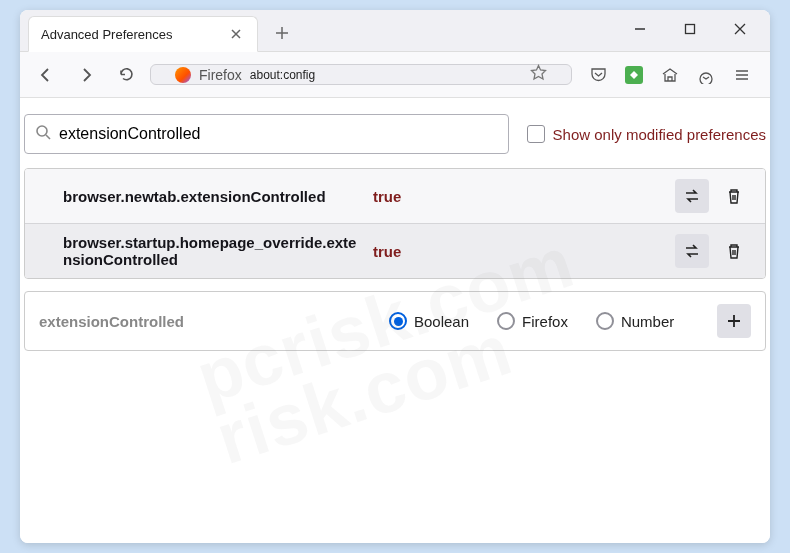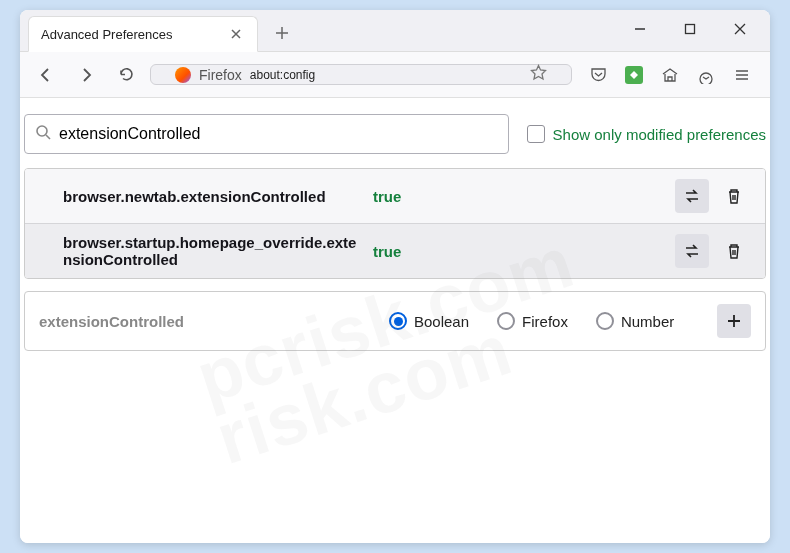--- a/index.html
+++ b/index.html
@@ -27,29 +27,29 @@
     .urlbar-star { color: #777; cursor: pointer; }
     .toolbar-icons { display: flex; align-items: center; gap: 12px; padding: 0 6px; }
     .tb-icon { width: 24px; height: 24px; display: flex; align-items: center; justify-content: center; color: #555; cursor: pointer; }
     
     
     .content { flex: 1; background: #fff; padding: 16px 4px; position: relative; }
     .search-row { display: flex; align-items: center; gap: 18px; margin-bottom: 14px; }
     .search-box { flex: 1; border: 1px solid #b0b0b8; border-radius: 4px; height: 40px; display: flex; align-items: center; padding: 0 10px; gap: 8px; }
     .search-icon { color: #888; }
     .search-input { border: none; outline: none; font-size: 16px; flex: 1; background: transparent; }
-    .checkbox-wrap { display: flex; align-items: center; gap: 8px; font-size: 15px; color: #15803d; }
+    .checkbox-wrap { display: flex; align-items: center; gap: 8px; font-size: 15px; color: #7f1d1d; }
     .checkbox { width: 18px; height: 18px; border: 1.5px solid #909098; border-radius: 3px; cursor: pointer; }
     
     .pref-list { border: 1px solid #ccc; border-radius: 4px; overflow: hidden; }
     .pref-row { display: flex; align-items: center; padding: 10px 14px; border-bottom: 1px solid #d5d5d8; background: #f7f7f9; min-height: 42px; }
     .pref-row.alt { background: #ededf0; }
     .pref-row:last-child { border-bottom: none; }
     .pref-name { font-weight: bold; font-size: 15px; color: #15141a; width: 310px; word-break: break-all; padding-right: 10px; margin-left: 24px; }
-    .pref-value { font-weight: bold; font-size: 15px; color: #15803d; flex: 1; }
+    .pref-value { font-weight: bold; font-size: 15px; color: #7f1d1d; flex: 1; }
     .pref-actions { display: flex; gap: 8px; align-items: center; }
     .action-btn { width: 34px; height: 34px; background: #e0e0e6; border: none; border-radius: 4px; display: flex; align-items: center; justify-content: center; cursor: pointer; color: #222; }
     
     .add-row { display: flex; align-items: center; padding: 12px 14px; border: 1px solid #ccc; border-radius: 4px; margin-top: 12px; min-height: 48px; }
     .add-name { font-size: 15px; color: #888; width: 310px; font-weight: bold; }
     .radio-group { display: flex; gap: 28px; flex: 1; margin-left: 40px; }
     .radio-item { display: flex; align-items: center; gap: 7px; font-size: 15px; color: #222; cursor: pointer; }
     .radio { width: 18px; height: 18px; border: 2px solid #909098; border-radius: 50%; display: flex; align-items: center; justify-content: center; }
     .radio.checked { border-color: #0060df; }
     .radio.checked::after { content: ''; width: 9px; height: 9px; background: #0060df; border-radius: 50%; }

